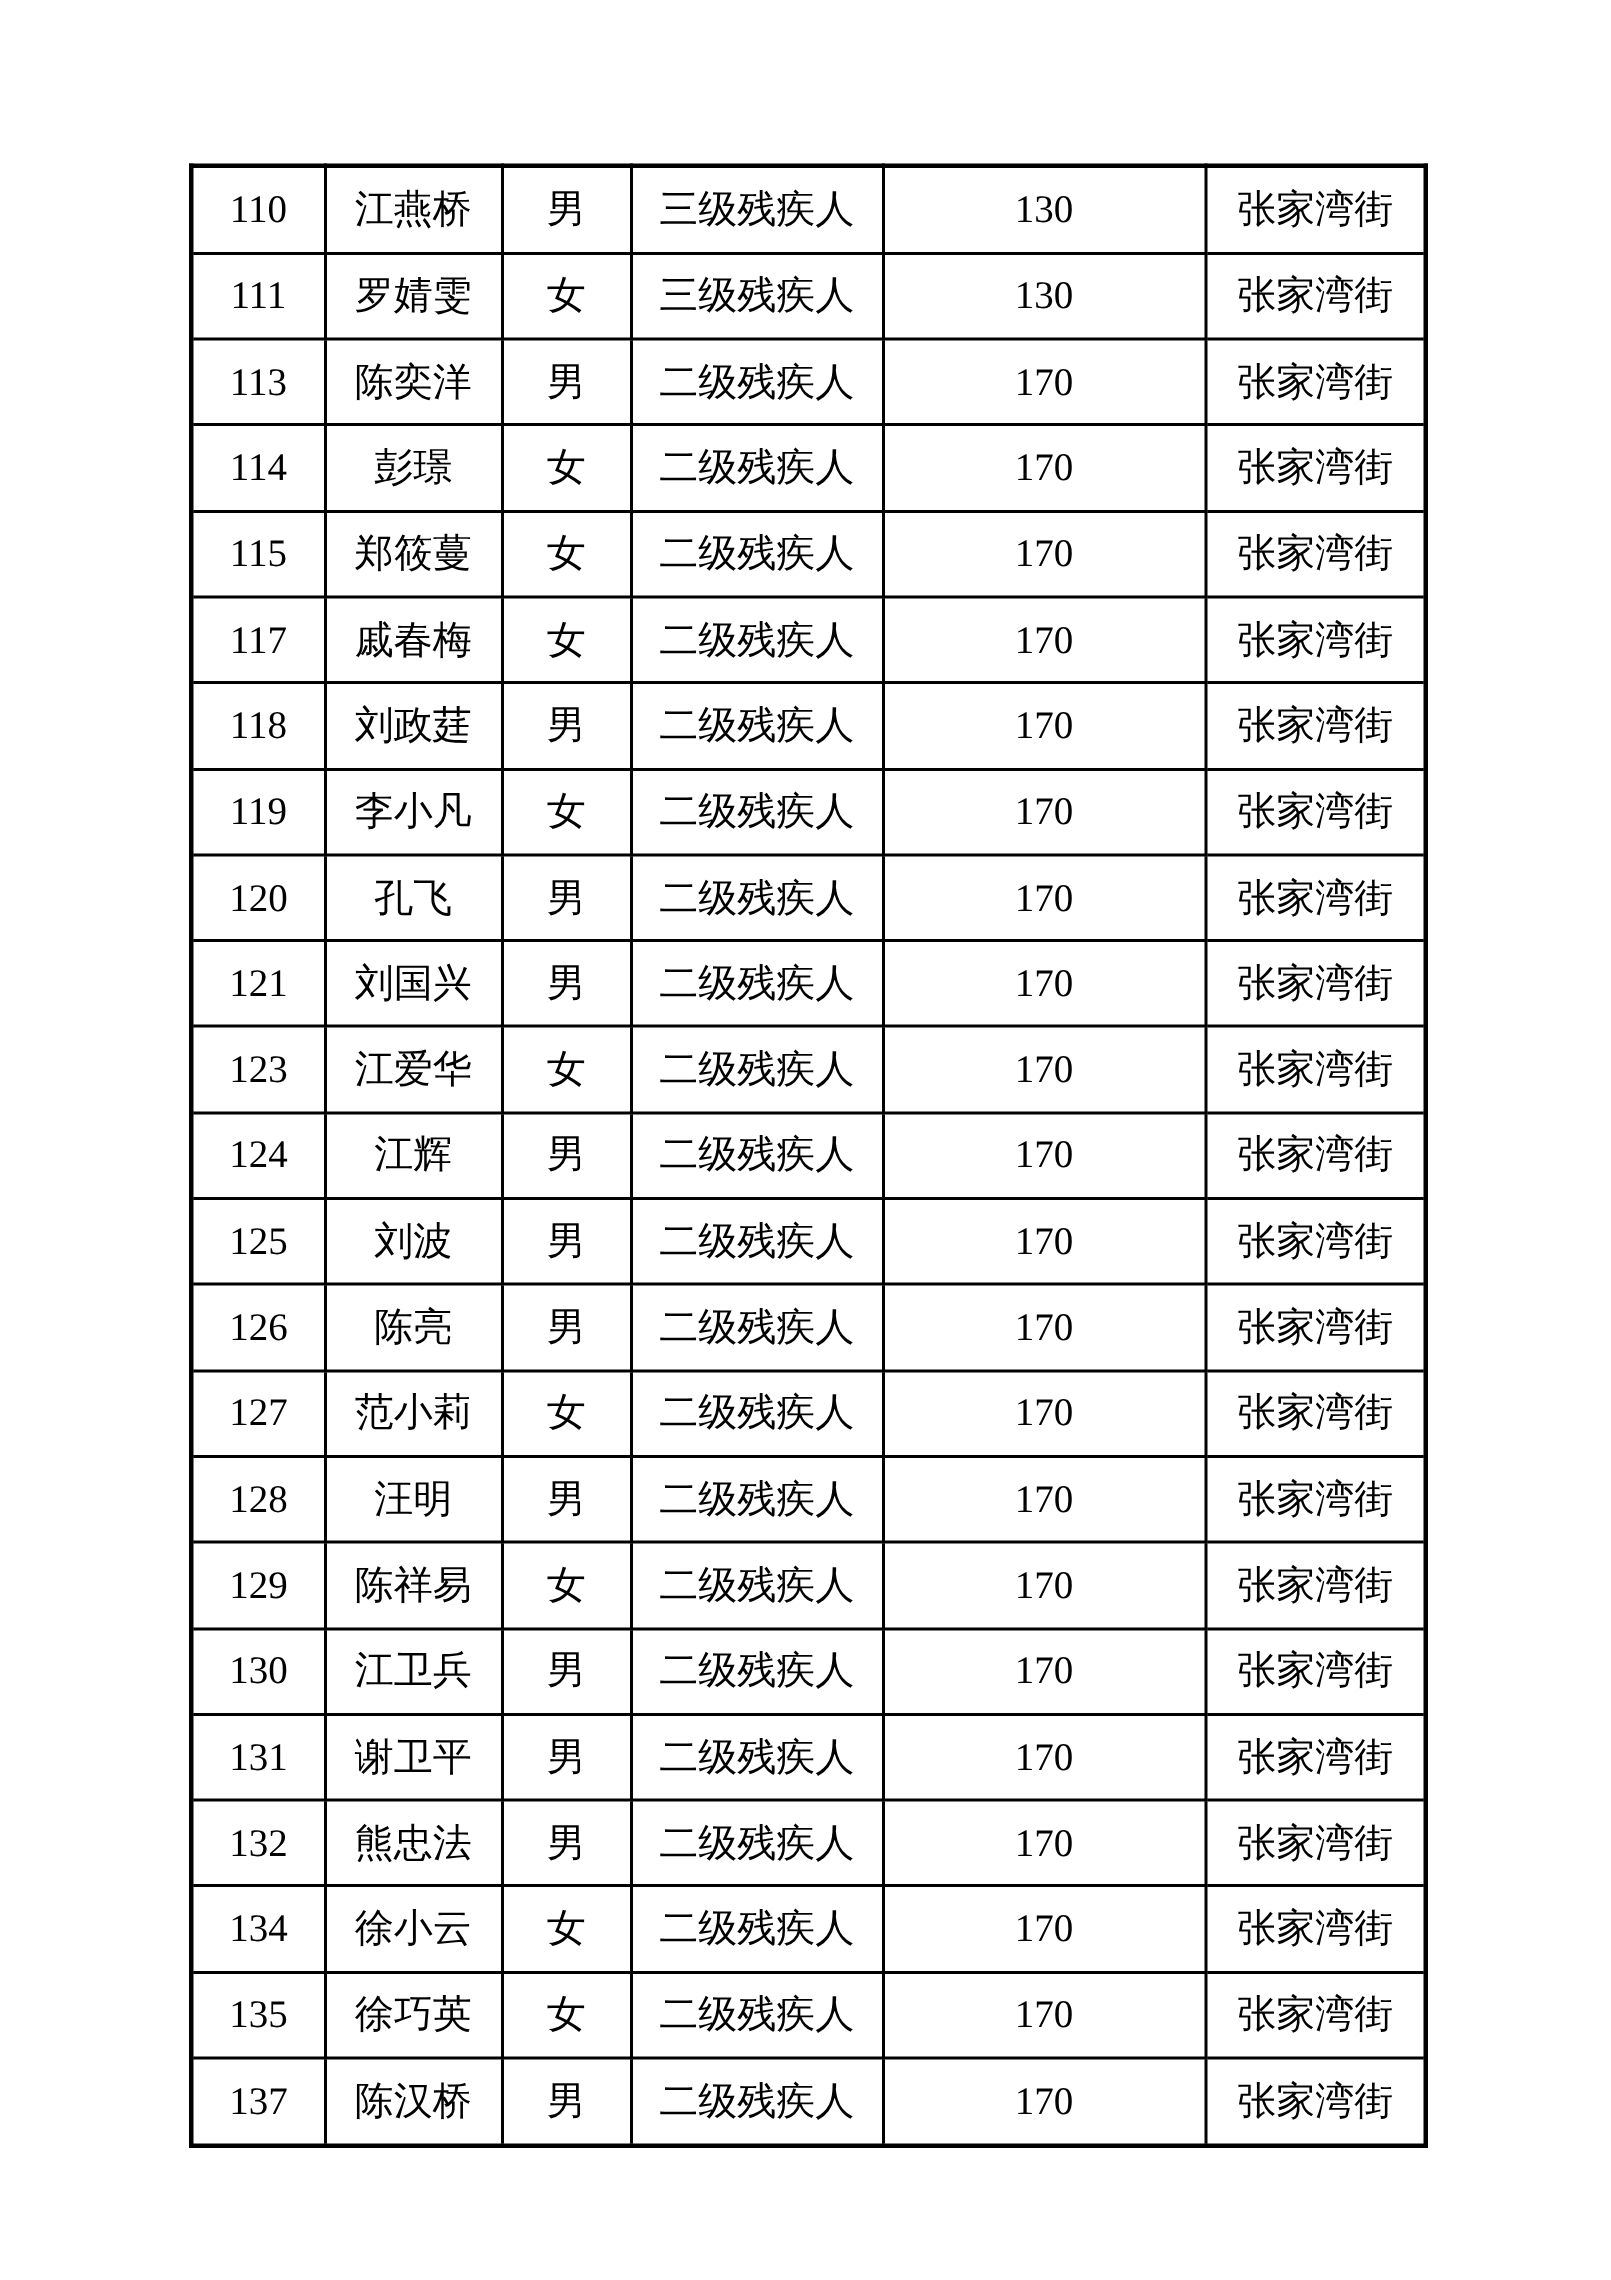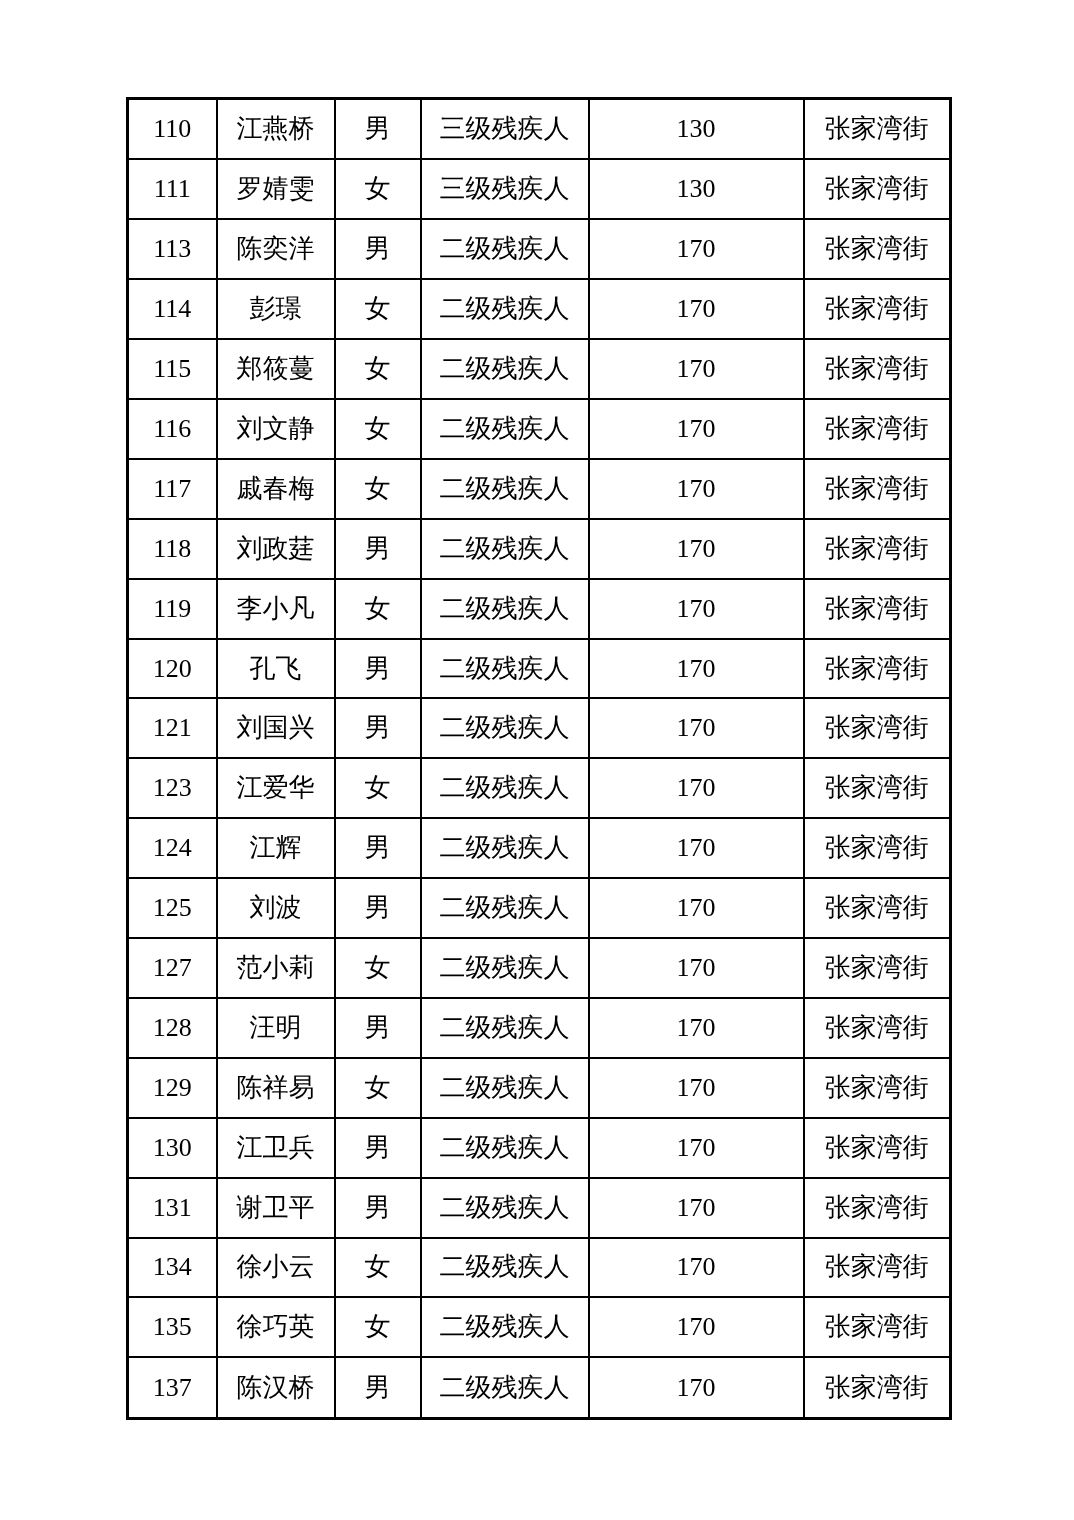--- a/index.html
+++ b/index.html
@@ -8,20 +8,21 @@
     background: #ffffff;
   }
   .page {
     position: relative;
     width: 1074px;
     height: 1494px;
     background: #ffffff;
     overflow: hidden;
     font-family: "Liberation Serif", "DejaVu Serif", serif;
     color: #000000;
+    margin-top: 12px;
   }
   table.roster {
     position: absolute;
     left: 126px;
     top: 97px;
     width: 823px;
     height: 1323px;
     border-collapse: collapse;
     table-layout: fixed;
     border: 3px solid #000000;
@@ -91,28 +92,20 @@
         </tr>
         <tr>
           <td>115</td>
           <td>郑筱蔓</td>
           <td>女</td>
           <td>二级残疾人</td>
           <td>170</td>
           <td>张家湾街</td>
         </tr>
         <tr>
-          <td>116</td>
-          <td>刘文静</td>
-          <td>女</td>
-          <td>二级残疾人</td>
-          <td>170</td>
-          <td>张家湾街</td>
-        </tr>
-        <tr>
           <td>117</td>
           <td>戚春梅</td>
           <td>女</td>
           <td>二级残疾人</td>
           <td>170</td>
           <td>张家湾街</td>
         </tr>
         <tr>
           <td>118</td>
           <td>刘政莛</td>
@@ -163,20 +156,28 @@
         </tr>
         <tr>
           <td>125</td>
           <td>刘波</td>
           <td>男</td>
           <td>二级残疾人</td>
           <td>170</td>
           <td>张家湾街</td>
         </tr>
         <tr>
+          <td>126</td>
+          <td>陈亮</td>
+          <td>男</td>
+          <td>二级残疾人</td>
+          <td>170</td>
+          <td>张家湾街</td>
+        </tr>
+        <tr>
           <td>127</td>
           <td>范小莉</td>
           <td>女</td>
           <td>二级残疾人</td>
           <td>170</td>
           <td>张家湾街</td>
         </tr>
         <tr>
           <td>128</td>
           <td>汪明</td>
@@ -197,20 +198,28 @@
           <td>130</td>
           <td>江卫兵</td>
           <td>男</td>
           <td>二级残疾人</td>
           <td>170</td>
           <td>张家湾街</td>
         </tr>
         <tr>
           <td>131</td>
           <td>谢卫平</td>
+          <td>男</td>
+          <td>二级残疾人</td>
+          <td>170</td>
+          <td>张家湾街</td>
+        </tr>
+        <tr>
+          <td>132</td>
+          <td>熊忠法</td>
           <td>男</td>
           <td>二级残疾人</td>
           <td>170</td>
           <td>张家湾街</td>
         </tr>
         <tr>
           <td>134</td>
           <td>徐小云</td>
           <td>女</td>
           <td>二级残疾人</td>

